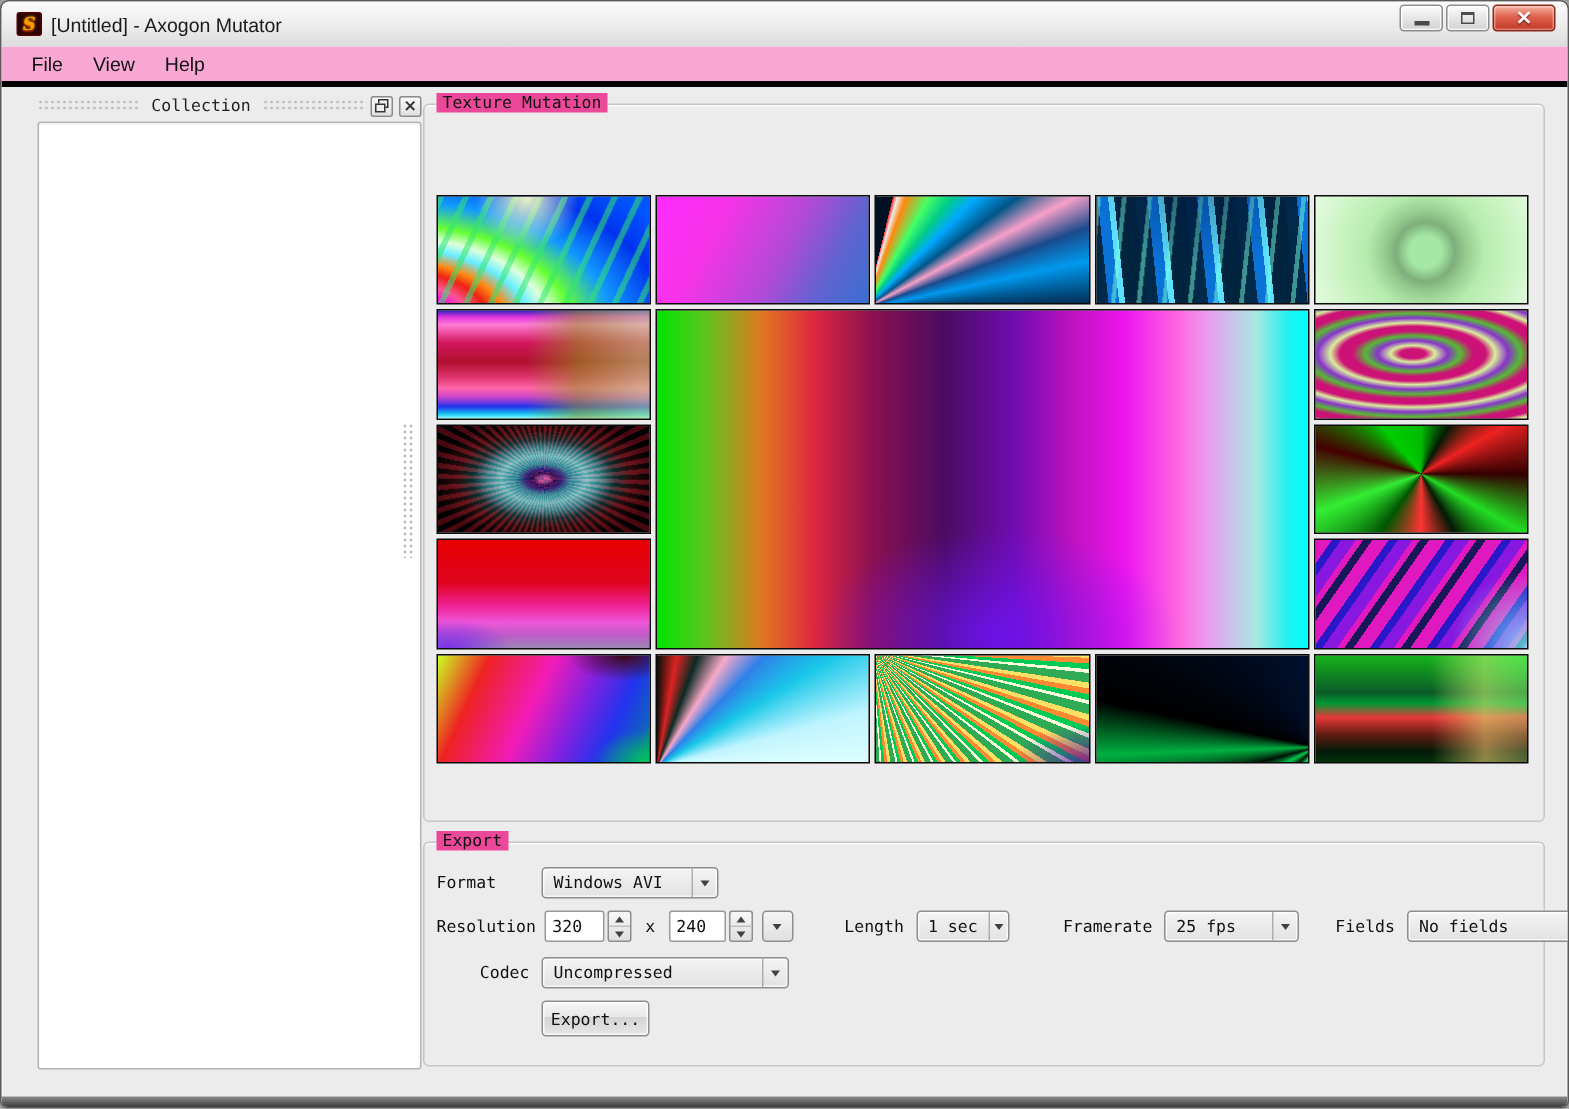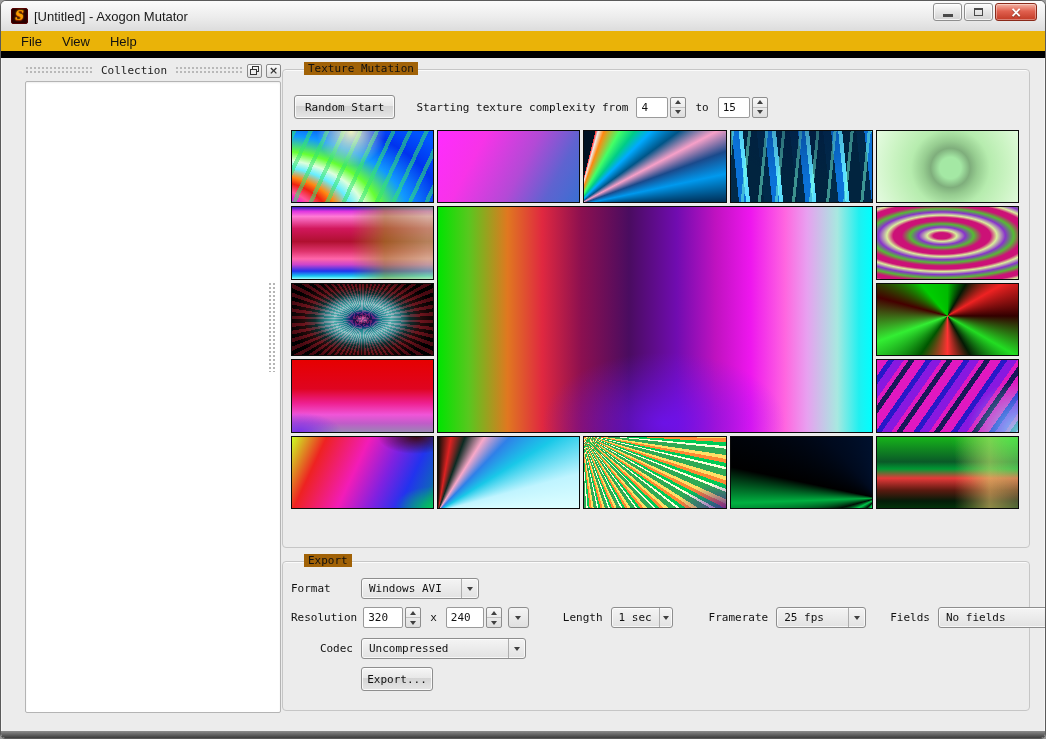--- a/index.html
+++ b/index.html
@@ -46,21 +46,21 @@
     background:linear-gradient(#f4b4a4,#e0604e 45%,#c23a26);
     box-shadow:inset 0 0 0 1px rgba(255,255,255,.35);
   }
   .glyph-min { width:10px; height:3px; background:#4a4a4a; margin-top:7px; }
   .glyph-max { width:9px; height:8px; border:1px solid #4a4a4a; border-top-width:2px; background:transparent; }
   .glyph-close { color:#fff; font:bold 14px/1 "DejaVu Sans", sans-serif; text-shadow:0 1px 1px rgba(0,0,0,.4); }
 
   
   .menubar {
     display:flex; align-items:center; height:27px; padding:0 10px;
-    background:#eab308; border-bottom:7px solid #000000;
+    background:#f9a8d4; border-bottom:4px solid #000000;
   }
   .menu-item { padding:4px 10px; font:13px "Liberation Sans", sans-serif; color:#111; }
 
   
   .collection {
     position:absolute; left:24px; top:61px; width:256px; height:651px;
   }
   .collection-header { display:flex; align-items:center; height:17px; gap:4px; }
   .dots {
     flex:1; height:9px;
@@ -91,21 +91,21 @@
   }
 
   
   .group {
     position:absolute; border:1px solid #c6c6c6; border-radius:4px;
     box-shadow:inset 0 1px 0 rgba(255,255,255,.8);
   }
   .group-texture { left:281px; top:68px; width:748px; height:479px; }
   .group-export  { left:281px; top:560px; width:748px; height:150px; }
   .legend {
-    position:absolute; top:-8px; left:21px; background:#a16207; padding:0 4px;
+    position:absolute; top:-8px; left:8px; background:#ec4899; padding:0 4px;
     font:11px "DejaVu Sans Mono", monospace; color:#111;
   }
 
   
   .btn {
     border:1px solid #8e8e8e; border-radius:3px;
     background:linear-gradient(#f6f6f6,#e8e8e8 45%,#d4d4d4 46%,#e6e6e6);
     box-shadow:inset 0 0 0 1px rgba(255,255,255,.8);
     font:11px "DejaVu Sans Mono", monospace; color:#111;
     padding:4px 10px; height:24px; display:inline-flex; align-items:center; justify-content:center;
@@ -234,43 +234,20 @@
       </span>
     </div>
     <div class="collection-body"></div>
   </div>
 
   <div class="splitter"></div>
 
   <div class="group group-texture">
     <span class="legend">Texture Mutation</span>
 
-    <div class="row" style="left:11px; top:25px;">
-      <button class="btn">Random Start</button>
-      <span class="label" style="margin-left:21px;">Starting texture complexity from</span>
-      <input class="edit" style="width: 32px; margin-left: 8px;" value="4">
-      <span class="spin">
-        <span class="spin-half">
-            <i class="tri-up"></i>
-          </span>
-        <span class="spin-half">
-            <i class="tri-down"></i>
-          </span>
-      </span>
-      <span class="label" style="margin:0 9px;">to</span>
-      <input class="edit" style="width: 32px;" value="15">
-      <span class="spin">
-        <span class="spin-half">
-            <i class="tri-up"></i>
-          </span>
-        <span class="spin-half">
-            <i class="tri-down"></i>
-          </span>
-      </span>
-    </div>
 
     <div class="texgrid">
       <div class="tile g-r1c1 t1"></div>
       <div class="tile g-r1c2 t2"></div>
       <div class="tile g-r1c3 t3"></div>
       <div class="tile g-r1c4 t4"></div>
       <div class="tile g-r1c5 t5"></div>
       <div class="tile g-r2c1 t6"></div>
       <div class="tile g-big  tc"></div>
       <div class="tile g-r2c5 t9"></div>

